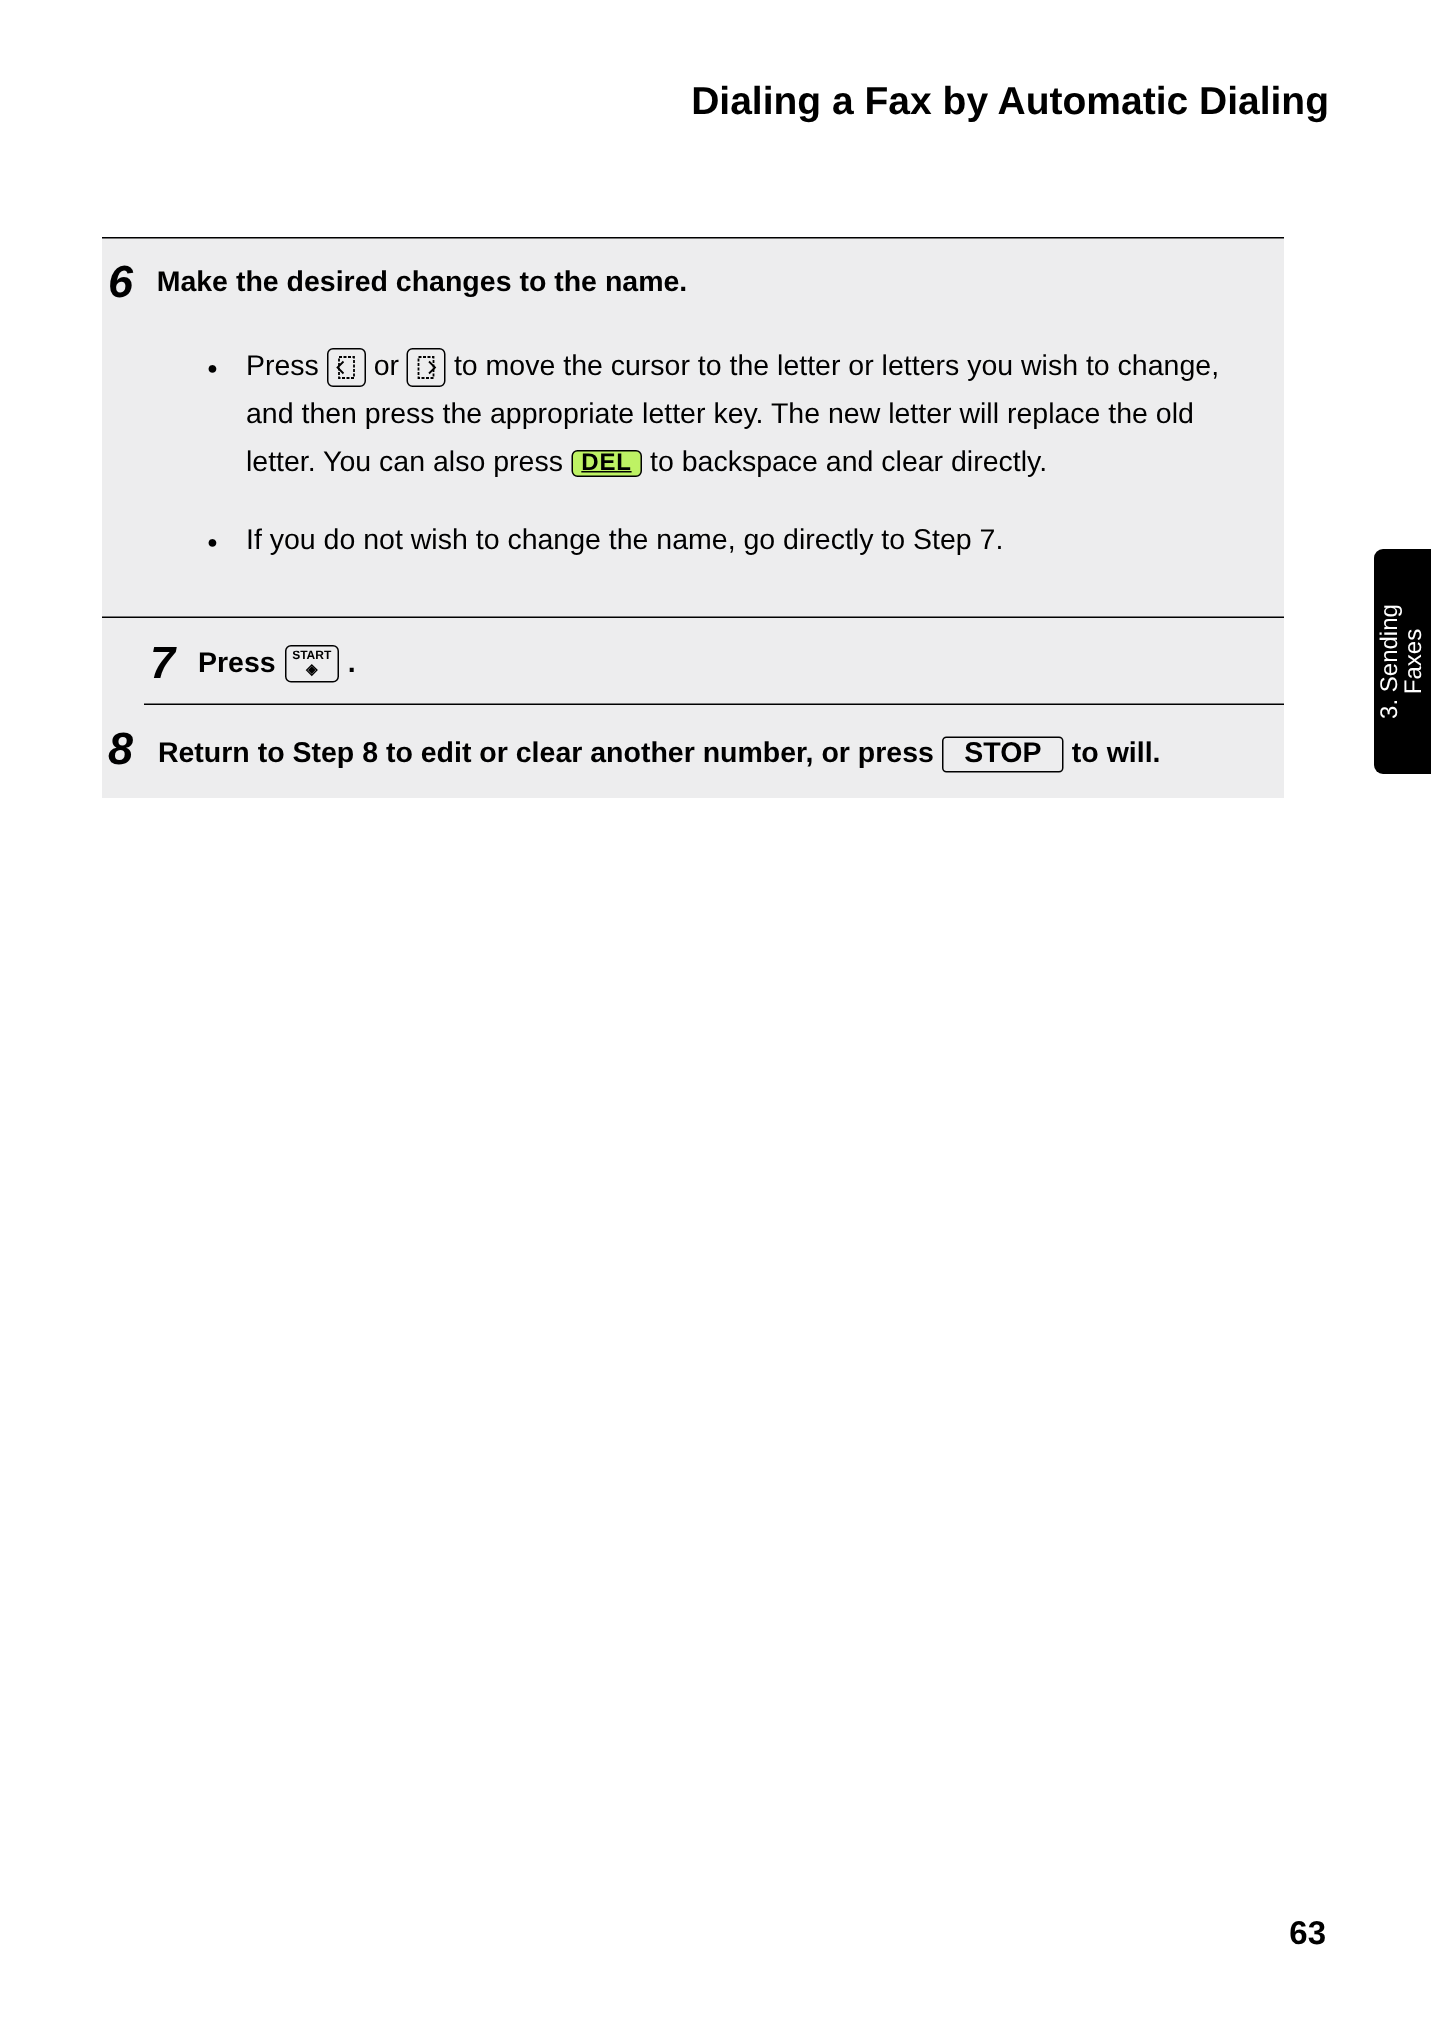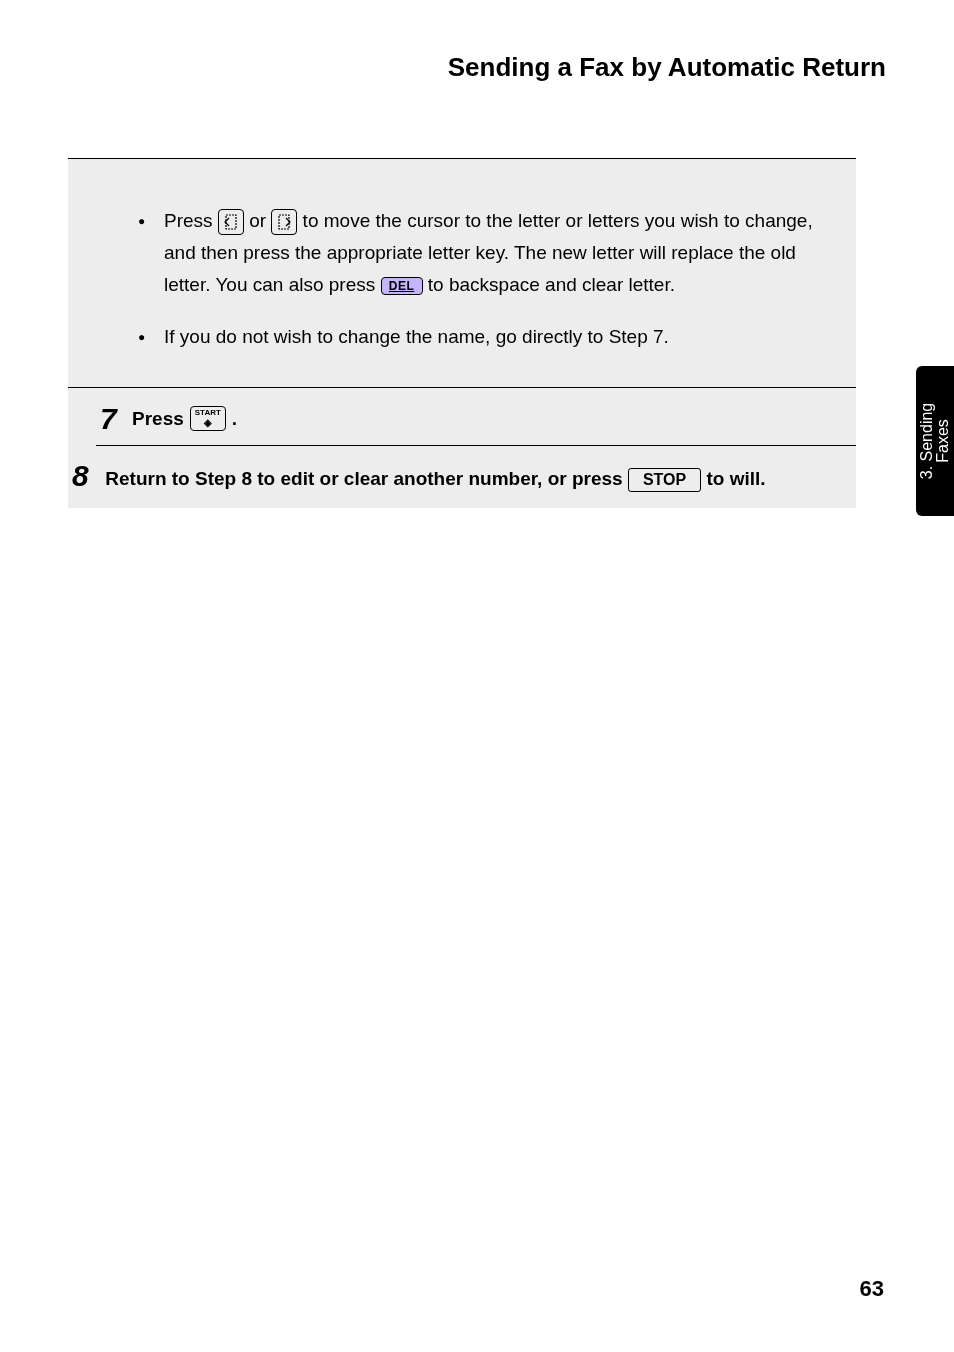--- a/index.html
+++ b/index.html
@@ -73,27 +73,27 @@
     font-size: 12px;
     line-height: 32px;
   }
   .inline-key {
     display: inline-flex;
     align-items: center;
     justify-content: center;
     vertical-align: middle;
     border: 1.5px solid #000;
     border-radius: 4px;
-    font-size: 12px;
+    font-size: 16px;
     font-weight: bold;
     letter-spacing: 0.5px;
     padding: 2px 6px;
     min-width: 28px;
     height: auto;
-    background: #c4b5fd;
+    background: #bef264;
     line-height: 12px;
     text-decoration: underline;
   }
   .key-svg {
     display: inline-block;
     vertical-align: middle;
     border: 1.5px solid #000;
     border-radius: 4px;
     padding: 2px 3px;
     background: #ededee;
@@ -116,21 +116,21 @@
   .key-start .dia {
     font-size: 10px;
     line-height: 10px;
   }
   .key-stop {
     display: inline-block;
     vertical-align: middle;
     border: 1.5px solid #000;
     border-radius: 3px;
     padding: 0px 14px;
-    font-size: 16px;
+    font-size: 19px;
     font-weight: bold;
     background: #ededee;
     line-height: 22px;
   }
   .step7-row {
     display: flex;
     align-items: center;
     gap: 6px;
     padding-left: 0;
   }
@@ -165,44 +165,48 @@
     position: absolute;
     bottom: 50px;
     right: 70px;
     font-size: 22px;
     font-weight: bold;
   }
 </style>
 </head>
 <body>
 
-<div class="page-title">Sending a Fax by Automatic Return</div>
+<div class="page-title">Dialing a Fax by Automatic Dialing</div>
 
 <div class="content-block">
 
   <div class="step step6">
+    <div>
+      <span class="step-num">6</span>
+      <span class="step-title">Make the desired changes to the name.</span>
+    </div>
     <div class="step-body">
       <div class="bullet">
         <span>Press </span>
         <span class="key-svg">
           <svg width="18" height="20" viewBox="0 0 18 20">
             <rect x="4" y="3" width="10" height="14" fill="none" stroke="#000" stroke-width="1.2" stroke-dasharray="2,1"></rect>
             <polyline points="7,6 3,10 7,14" fill="none" stroke="#000" stroke-width="1.2"></polyline>
           </svg>
         </span>
         <span> or </span>
         <span class="key-svg">
           <svg width="18" height="20" viewBox="0 0 18 20">
             <rect x="4" y="3" width="10" height="14" fill="none" stroke="#000" stroke-width="1.2" stroke-dasharray="2,1"></rect>
             <polyline points="11,6 15,10 11,14" fill="none" stroke="#000" stroke-width="1.2"></polyline>
           </svg>
         </span>
         <span> to move the cursor to the letter or letters you wish to change, and then press the appropriate letter key. The new letter will replace the old letter. You can also press </span>
         <span class="inline-key">DEL</span>
-        <span> to backspace and clear letter.</span>
+        <span> to backspace and clear directly.</span>
       </div>
       <div class="bullet">If you do not wish to change the name, go directly to Step 7.</div>
     </div>
   </div>
 
   <div class="step step7">
     <div class="step7-row">
       <span class="step-num">7</span>
       <span class="step-title">Press </span>
       <span class="key-start">

